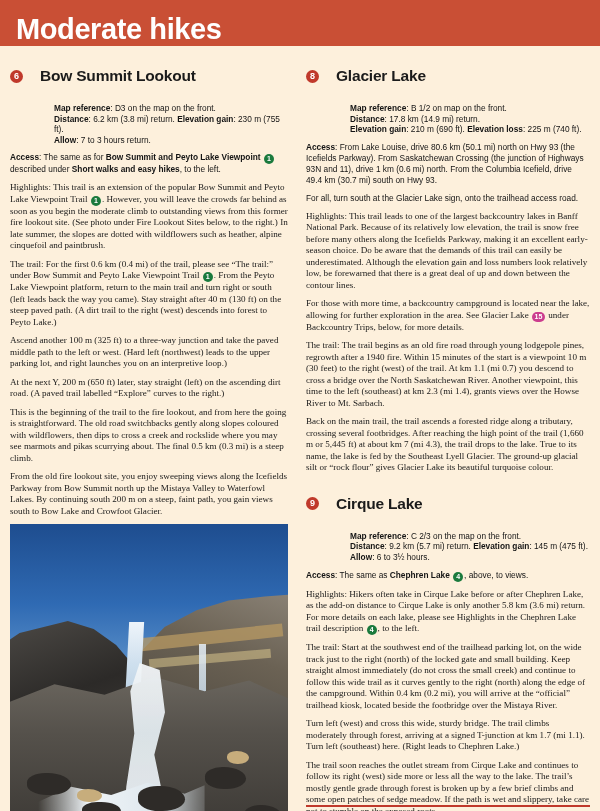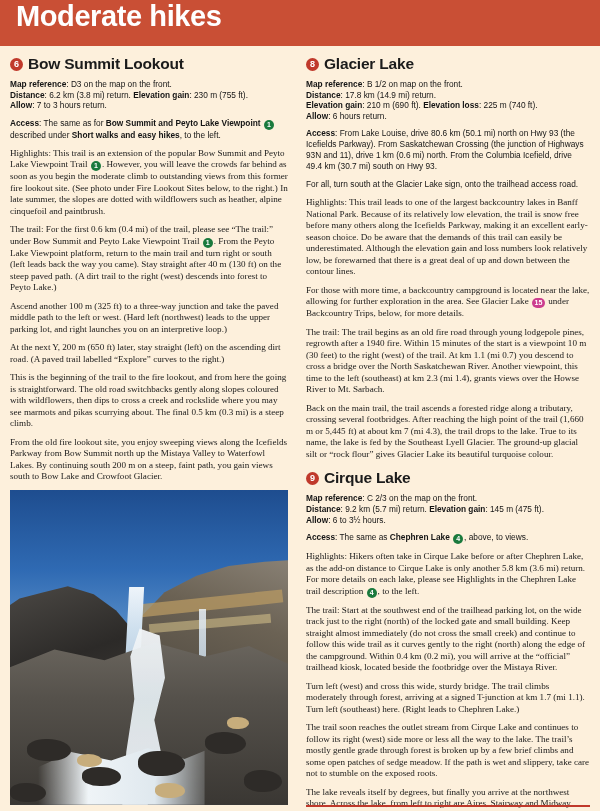--- a/index.html
+++ b/index.html
@@ -9,21 +9,21 @@
     font-family:"Liberation Serif", serif;
     overflow:hidden;
     position:relative;
   }
   .page{width:600px;height:811px;position:relative;background:#fdf0dc;box-sizing:border-box;}
 
   
   .banner{
     background:#c94f35;
     height:46px;
-    display:flex;align-items:flex-start;
+    display:flex;align-items:flex-end;
     padding:0 0 0 16px;
     box-sizing:border-box;
   }
   .banner h1{
     margin:0;
     font-family:"Liberation Sans", sans-serif;
     font-weight:bold;
     font-size:29px;
     letter-spacing:-0.4px;
     color:#ffffff;
@@ -58,34 +58,34 @@
     font-size:9px;font-weight:bold;
     line-height:13px;text-align:center;
     flex:0 0 auto;
     display:inline-block;
   }
   .sec-title{
     font-family:"Liberation Sans", sans-serif;
     font-weight:bold;
     font-size:15.5px;
     color:#1b1b1b;
-    margin:0;
+    margin:12px;
     letter-spacing:-0.2px;
   }
 
   
   .facts{
     font-family:"Liberation Sans", sans-serif;
     font-size:8.3px;
     line-height:10.6px;
     color:#141414;
     margin:0 0 7px 0;
   }
   .facts b{font-weight:bold;}
-  .facts .ln{display:block;}
+  .facts .ln{display:block;margin-left:44px;}
 
   .access{
     font-family:"Liberation Sans", sans-serif;
     font-size:8.3px;
     line-height:11px;
     color:#141414;
     margin:0 0 7px 0;
   }
   .access b{font-weight:bold;}
 
@@ -261,21 +261,20 @@
 
       <div class="sec-head">
         <span class="sec-badge">8</span>
         <span class="sec-title">Glacier Lake</span>
       </div>
 
       <div class="facts">
         <span class="ln"><b>Map reference</b><span>: B 1/2 on map on the front.</span></span>
         <span class="ln"><b>Distance</b><span>: 17.8 km (14.9 mi) return.</span></span>
         <span class="ln"><b>Elevation gain</b><span>: 210 m (690 ft). </span><b>Elevation loss</b><span>: 225 m (740 ft).</span></span>
-        <span class="ln"><b>Allow</b><span>: 6 hours return.</span></span>
       </div>
 
       <div class="access">
         <b>Access</b><span>: From Lake Louise, drive 80.6 km (50.1 mi) north on Hwy 93 (the Icefields Parkway). From Saskatchewan Crossing (the junction of Highways 93N and 11), drive 1 km (0.6 mi) north. From the Columbia Icefield, drive 49.4 km (30.7 mi) south on Hwy 93.</span>
       </div>
 
       <div class="access">For all, turn south at the Glacier Lake sign, onto the trailhead access road.</div>
 
       <p class="body">
         <b>Highlights</b><span>: This trail leads to one of the largest backcountry lakes in Banff National Park. Because of its relatively low elevation, the trail is snow free before many others along the Icefields Parkway, making it an excellent early-season choice. Do be aware that the demands of this trail can easily be underestimated. Although the elevation gain and loss numbers look relatively low, be forewarned that there is a great deal of up and down between the contour lines.</span>

